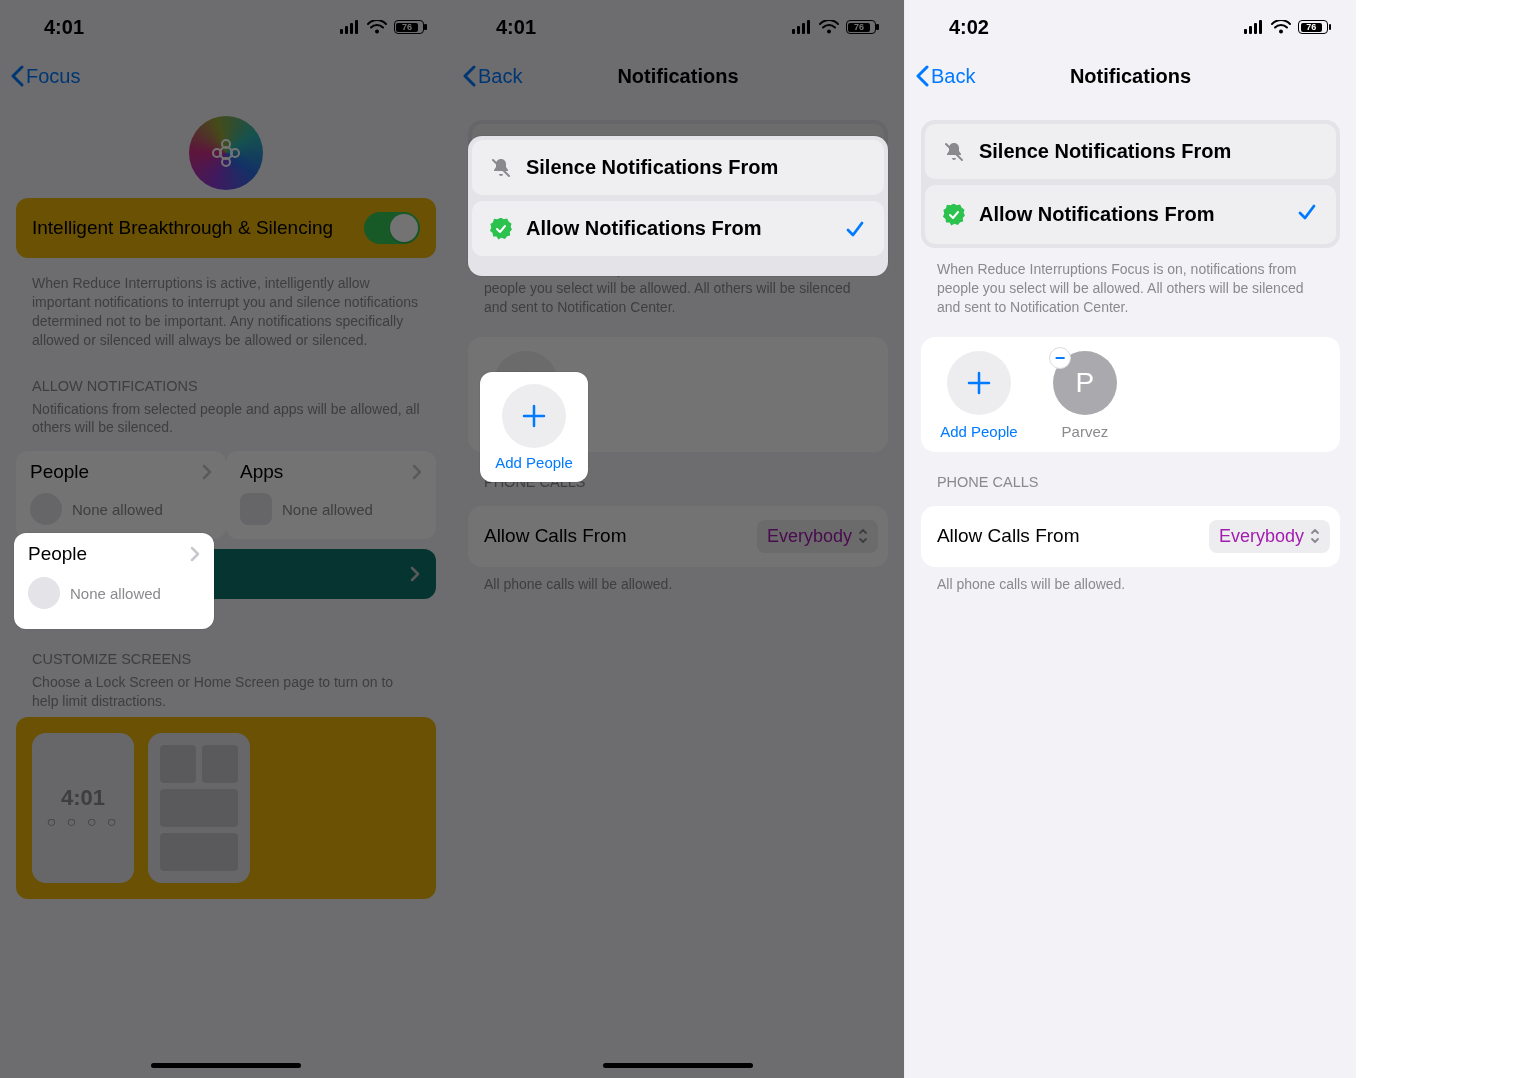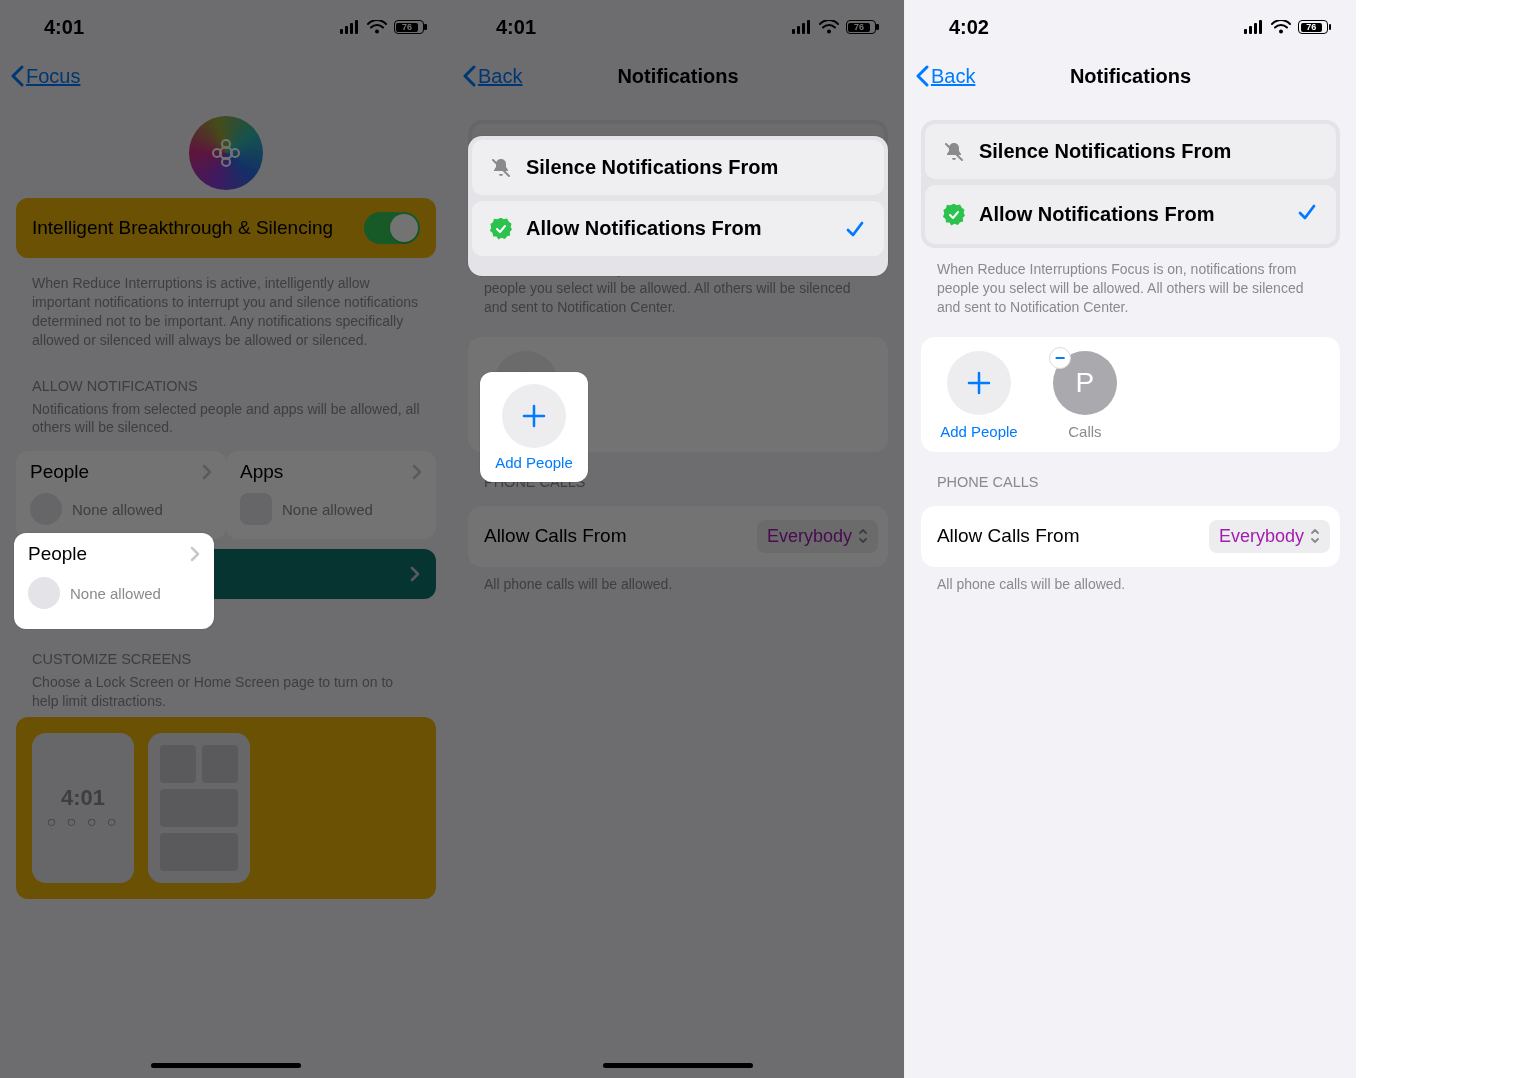--- a/index.html
+++ b/index.html
@@ -64,21 +64,21 @@
     height: 44px;
     display: flex; align-items: center;
     padding: 0 10px;
     position: relative;
   }
   .nav .back {
     display: flex; align-items: center; gap: 2px;
     color: var(--ios-blue);
     font-size: 20px; font-weight: 400;
   }
-  .nav .back .txt { text-decoration: underline; }
+  .nav .back .txt { }
   .nav .title {
     position:absolute; left:0; right:0; text-align:center;
     font-size: 20px; font-weight: 700; color:#000;
     pointer-events:none;
   }
 
   
   .content { padding: 0 16px; }
   .hero { text-align: center; padding-top: 18px; }
   .hero .icon {
@@ -512,21 +512,21 @@
                 <line x1="4" y1="14" x2="24" y2="14" stroke="currentColor" stroke-width="2.5" stroke-linecap="round"></line>
               </svg>
         </div>
         <div class="lbl">Add People</div>
       </div>
       <div class="person contact">
         <div class="circ">
           <span>P</span>
           <span class="rm">−</span>
         </div>
-        <div>Calls</div>
+        <div>Parvez</div>
       </div>
     </div>
 
     <div class="section-h">PHONE CALLS</div>
     <div class="calls-card">
       <div class="calls-row">
         <span>Allow Calls From</span>
         <span class="selector">
           <span>Everybody</span>
           <svg width="10" height="16" viewBox="0 0 10 16">

